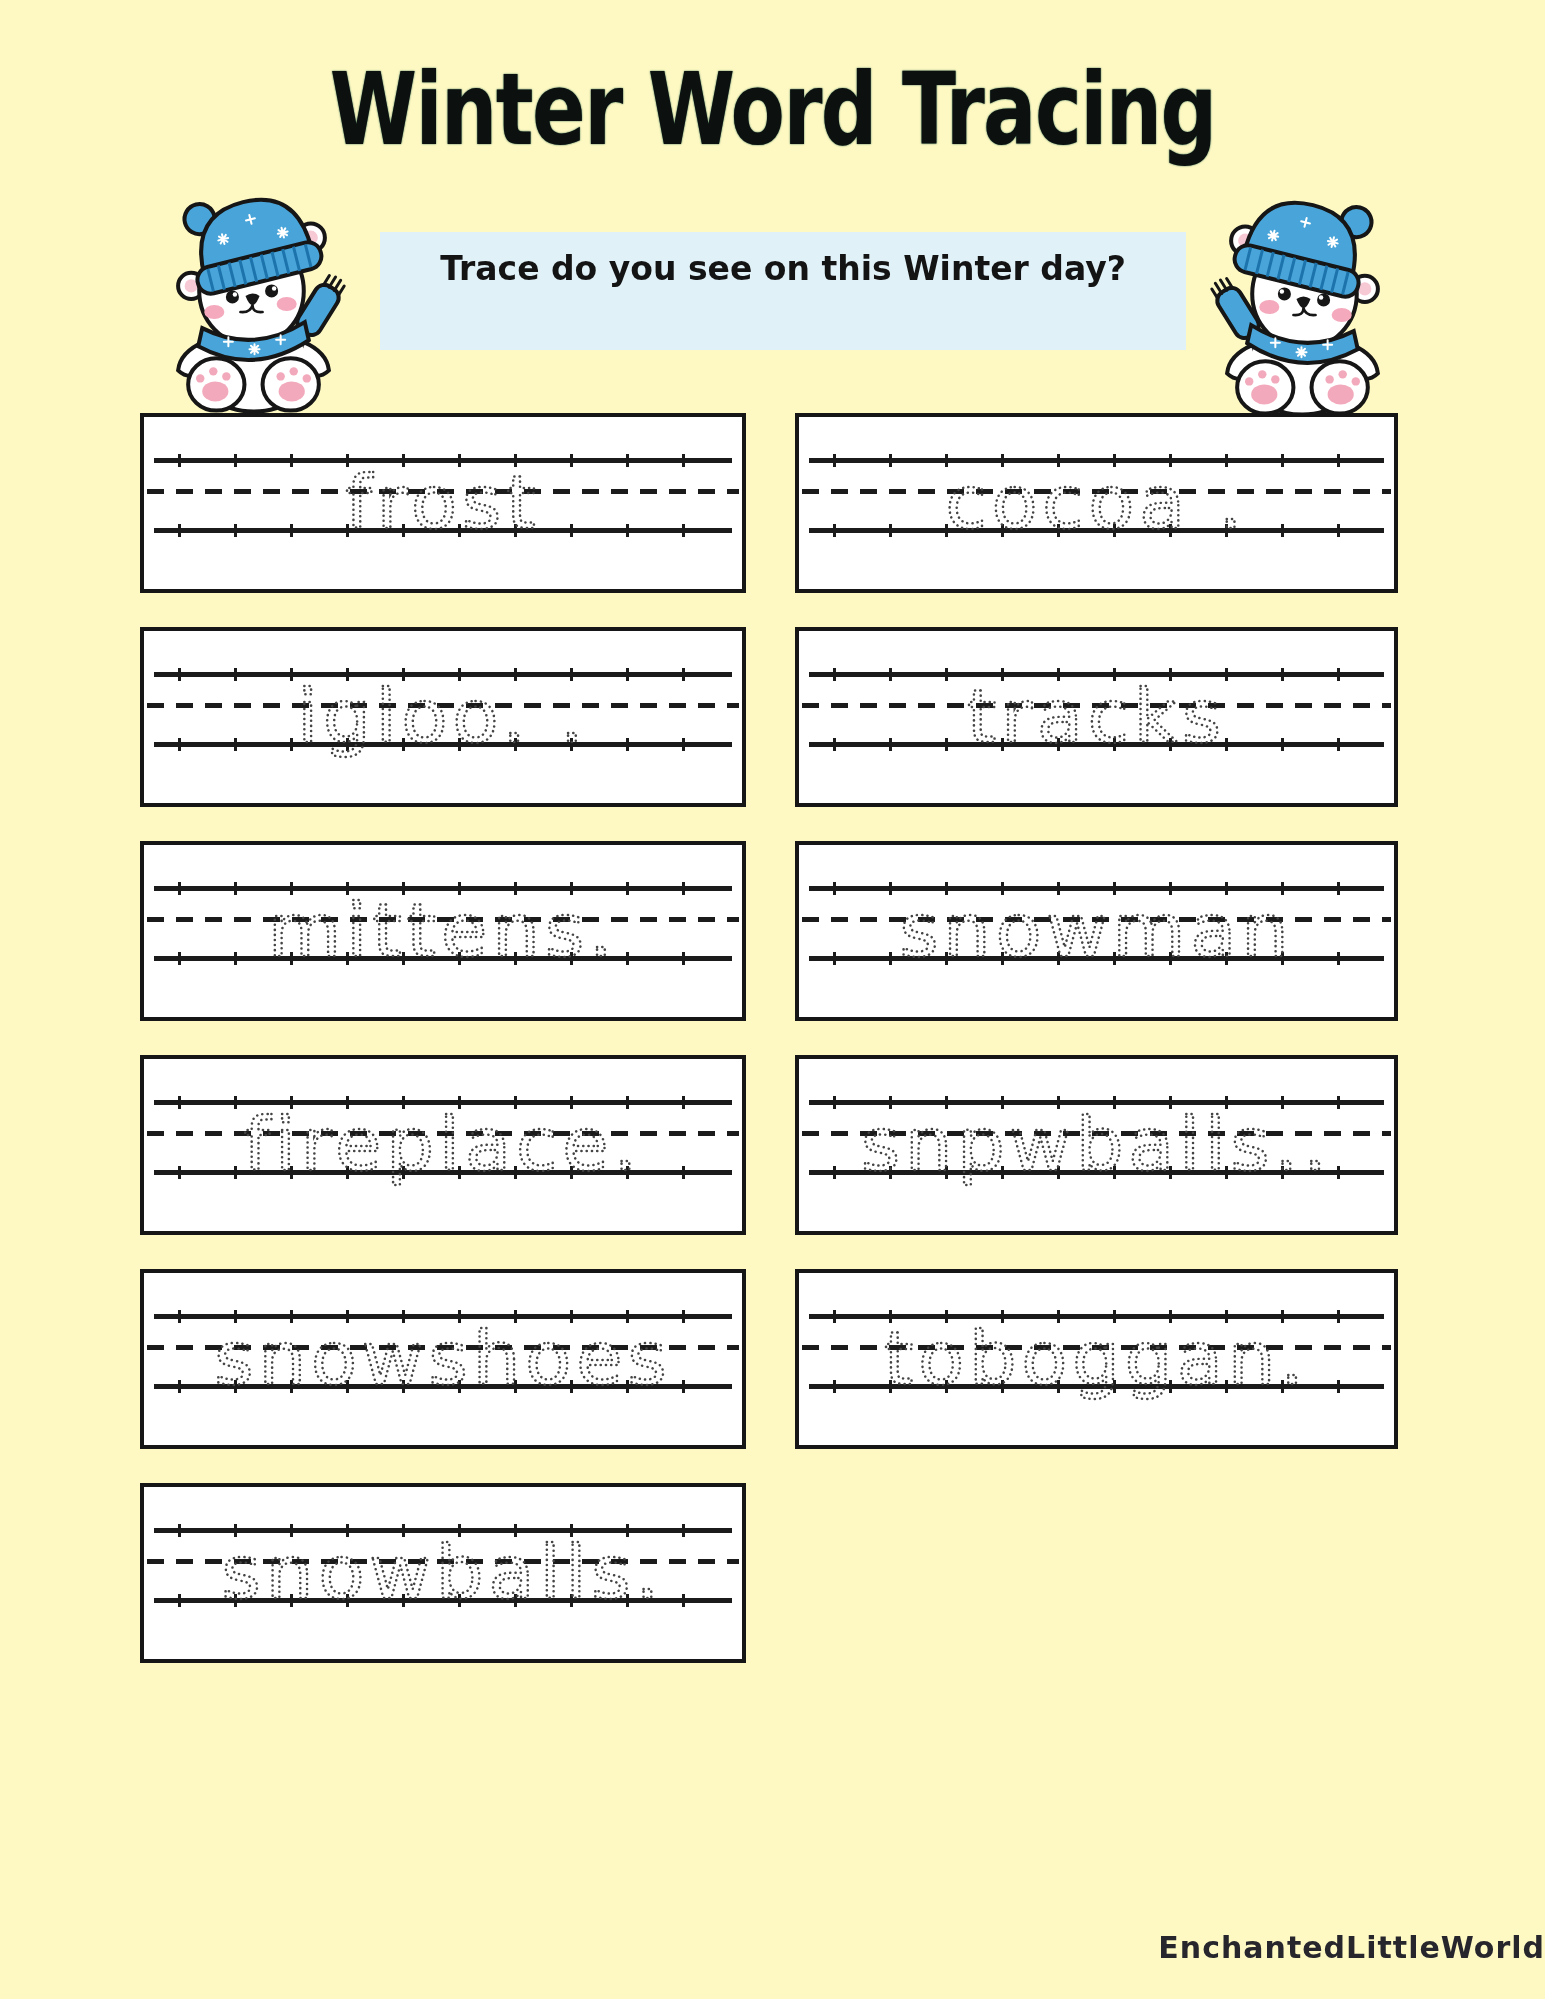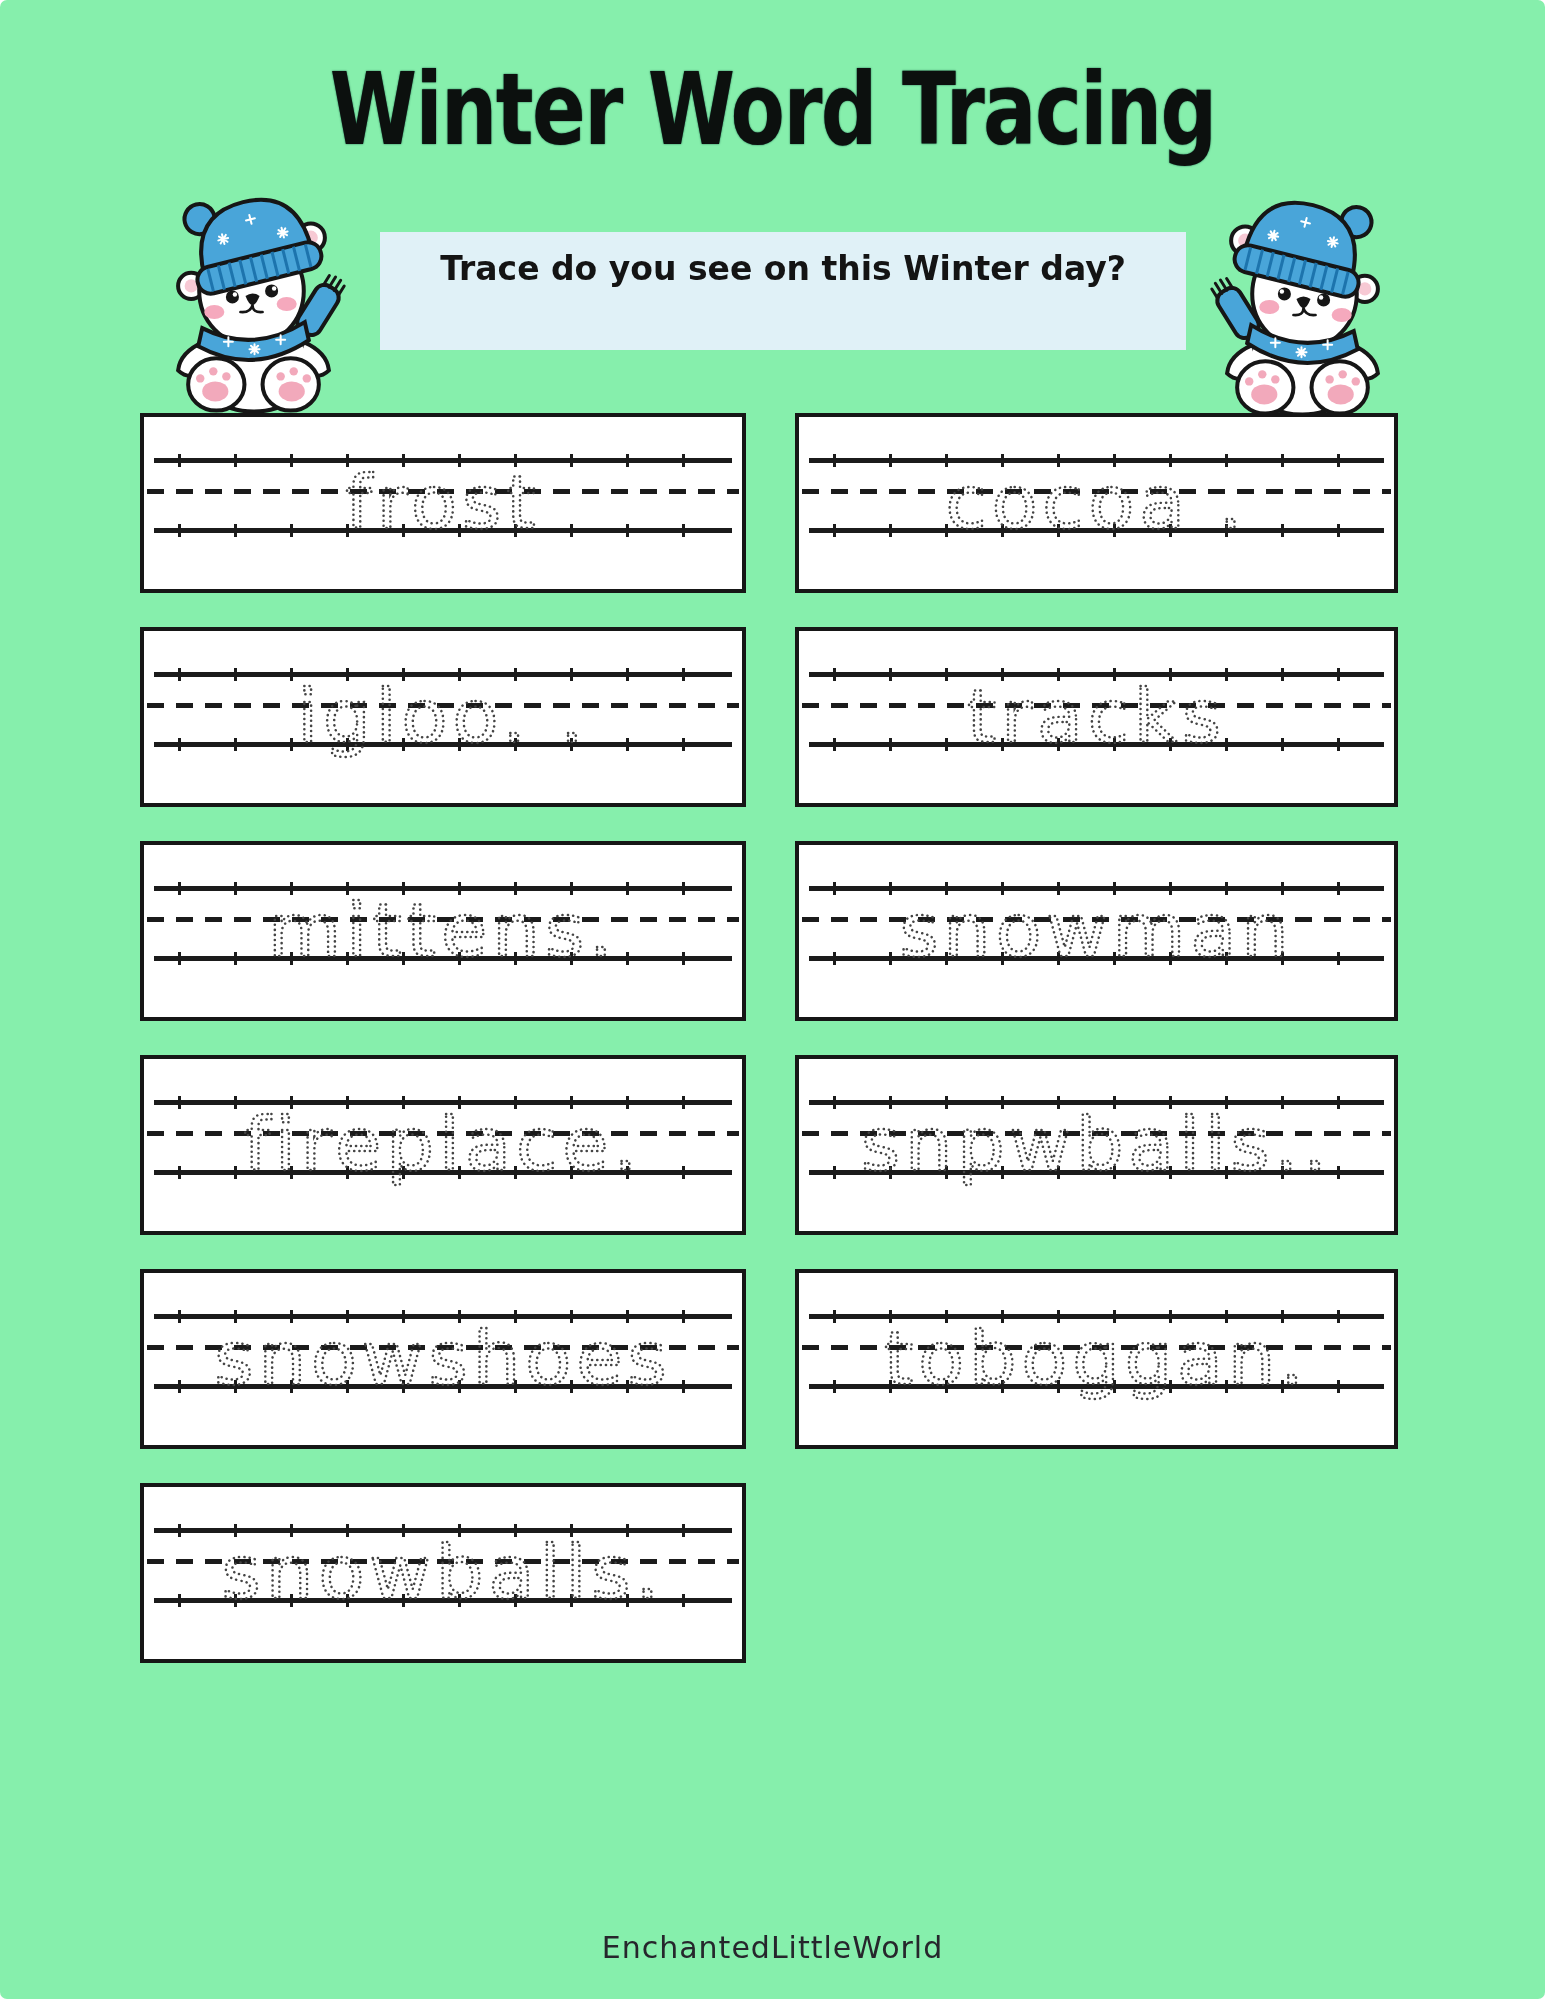--- a/index.html
+++ b/index.html
@@ -1,19 +1,19 @@
 <!DOCTYPE html>
 <html><head>
 <meta charset="utf-8">
 <style>
   * { margin:0; padding:0; box-sizing:border-box; }
   html,body { background:#ffffff; }
   .page {
-    position:relative; width:1545px; height:1999px; background:#86efac;
-    font-family:"DejaVu Sans", sans-serif; overflow:hidden;border-radius:7px;
+    position:relative; width:1545px; height:1999px; background:#fef9c3;
+    font-family:"DejaVu Sans", sans-serif; overflow:hidden;
   }
   .title {
     position:absolute; top:52px; left:0; width:100%; text-align:center;
     font-size:99px; font-weight:bold; color:#0c100e; letter-spacing:-2px;
     text-shadow:0 0 2px #13523f;
   }
   .title span { display:inline-block; transform:scaleX(.8); transform-origin:center; white-space:nowrap; }
   .instruction {
     position:absolute; left:380px; top:232px; width:806px; height:118px;
     background:#e0f1f7; text-align:center; padding-top:17px;
@@ -38,22 +38,22 @@
     background:repeating-linear-gradient(90deg,#1b1b1b 0 3px,transparent 3px 56px);
   }
   .l-top { top:41px; }
   .l-base { top:111px; }
   .l-dash {
     position:absolute; left:3px; right:3px; top:72px; height:5px;
     background:repeating-linear-gradient(90deg,#1b1b1b 0 17px,transparent 17px 29px);
   }
   .word-svg { position:absolute; left:0; top:0; width:100%; height:100%; overflow:visible; }
   .footer {
-    position:absolute; top:1930px; left:0; width:100%; text-align:center;
-    font-size:30px; font-weight:normal; color:#26262c; letter-spacing:1px;
+    position:absolute; top:1930px; left:0; width:100%; text-align:right;
+    font-size:30px; font-weight:bold; color:#26262c; letter-spacing:1px;
   }
   .defs-holder { position:absolute; width:0; height:0; overflow:hidden; }
 </style>
 </head>
 <body>
 
 <svg class="defs-holder" aria-hidden="true">
   <symbol id="bear" viewBox="0 0 185 220" style="overflow:visible">
 
     <g transform="rotate(32 150 122)">

